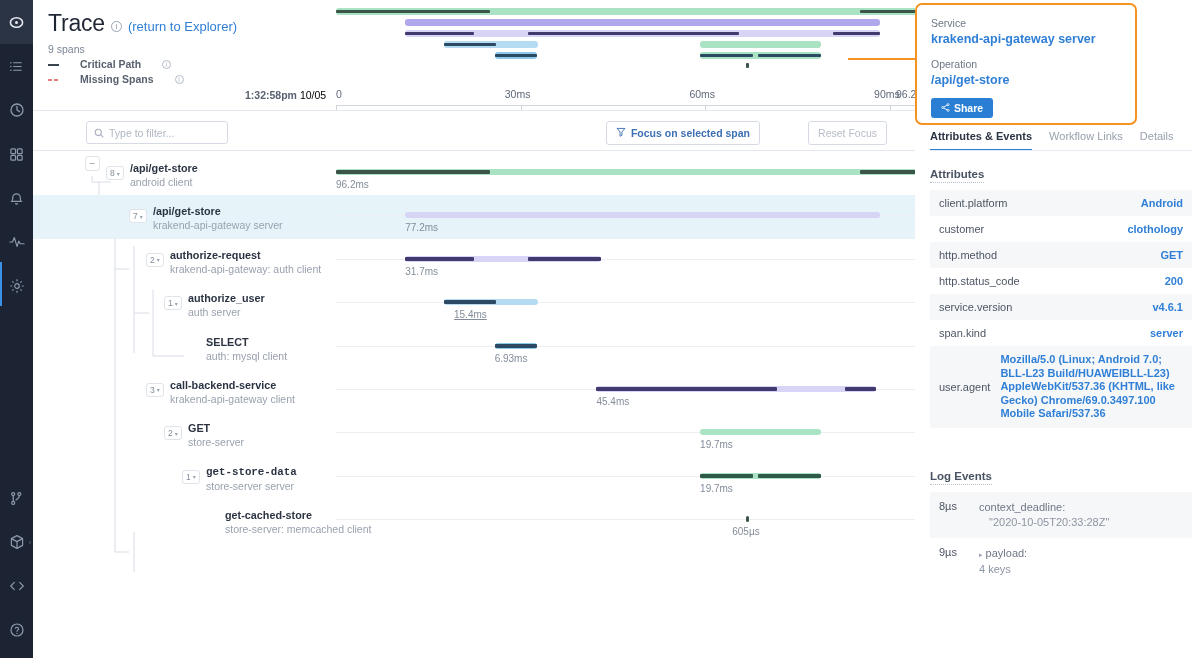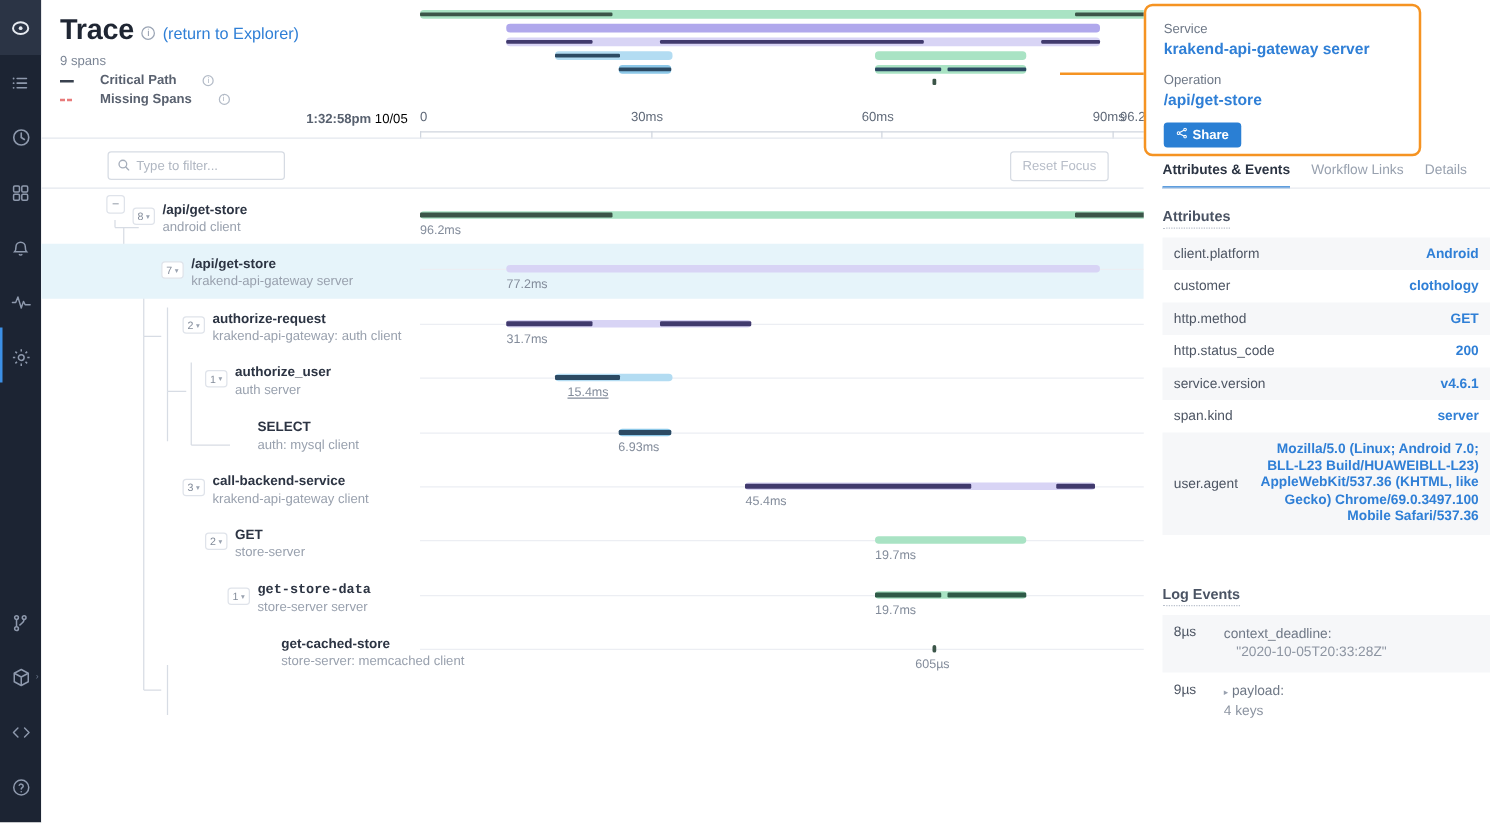--- a/index.html
+++ b/index.html
@@ -25,21 +25,21 @@
   .rail-spacer { flex: 1 1 auto; }
   .rail-caret { position: absolute; right: 2px; top: 50%; transform: translateY(-50%); font-size: 7px; color: #6c788c; }
   .rail-accent { position: absolute; left: 0; top: 262px; width: 2px; height: 44px; background: #3c90e6; }
 
   
   .main { flex: 1 1 auto; position: relative; background: #fff; }
 
   
   .hdr { position: absolute; left: 15px; top: 10px; width: 560px; }
   .title-row { display: flex; align-items: baseline; gap: 6px; }
-  .title { font-size: 23px; font-weight: bold; color: #1f2633; letter-spacing: -0.2px; }
+  .title { font-size: 23px; font-weight: normal; color: #1f2633; letter-spacing: -0.2px; }
   .info-i {
     width: 11px; height: 11px; border: 1px solid #9aa4b4; border-radius: 50%;
     display: inline-flex; align-items: center; justify-content: center;
     font-size: 8px; color: #8a94a6; font-style: normal; position: relative; top: -2px;
   }
   .ret-link { font-size: 13px; color: #2f7fd6; }
   .meta { margin-top: 6px; font-size: 10.5px; color: #7b8595; line-height: 13px; }
   .legend-row { display: flex; align-items: center; gap: 21px; margin-top: 2px; }
   .leg-solid { width: 11px; height: 2px; background: #39424f; display: inline-block; }
   .leg-dash { width: 11px; height: 2px; display: inline-block;
@@ -149,21 +149,21 @@
 
   .sec-hd {
     position: absolute; left: 15px; font-size: 11.5px; color: #4a5363; font-weight: bold;
     border-bottom: 1px dotted #b9c0cb; padding-bottom: 2px;
   }
   .attrs { position: absolute; left: 15px; top: 190px; width: 262px; }
   .arow { display: flex; justify-content: space-between; align-items: center;
           padding: 7px 9px; font-size: 11px; gap: 10px; }
   .arow:nth-child(odd) { background: #f6f7f9; }
   .akey { color: #4d5563; white-space: nowrap; }
-  .aval { color: #2f7fd6; font-weight: bold; text-align: right; }
+  .aval { color: #2f7fd6; font-weight: bold; }
   .aval.wrap { line-height: 13.5px; }
 
   .logs { position: absolute; left: 15px; top: 556px; width: 262px; }
   .lrow { display: flex; padding: 8px 9px; font-size: 11px; gap: 14px; }
   .lrow:nth-child(odd) { background: #f6f7f9; }
   .ltime { color: #4d5563; width: 26px; flex: 0 0 26px; }
   .levt { color: #8d95a2; line-height: 15px; }
   .levt .k { color: #6f7886; }
   .levt .ind { padding-left: 10px; }
   .tri { font-size: 7px; color: #9aa2b0; }
@@ -318,20 +318,28 @@
 
     <div class="toolbar">
       <div class="filter-box">
         <span>
           <svg width="10" height="10" viewBox="0 0 14 14" fill="none" stroke="#a6aebb" stroke-width="1.5">
               <circle cx="6" cy="6" r="4.3"></circle>
               <path d="M9.3 9.3L12.5 12.5" stroke-linecap="round"></path>
             </svg>
         </span>
         <input placeholder="Type to filter..." style="">
+      </div>
+      <div class="btn focus">
+        <span>
+          <svg width="10" height="10" viewBox="0 0 14 14" fill="none" stroke="#3d6fb4" stroke-width="1.3" stroke-linejoin="round">
+              <path d="M1.5 2h11l-4.2 5v4.6L5.7 13V7z"></path>
+            </svg>
+        </span>
+        <span>Focus on selected span</span>
       </div>
       <div class="btn reset">
         <span>Reset Focus</span>
       </div>
     </div>
 
     <div class="hr-tb"></div>
 
     <div class="rows">
       <svg class="tree-svg">

